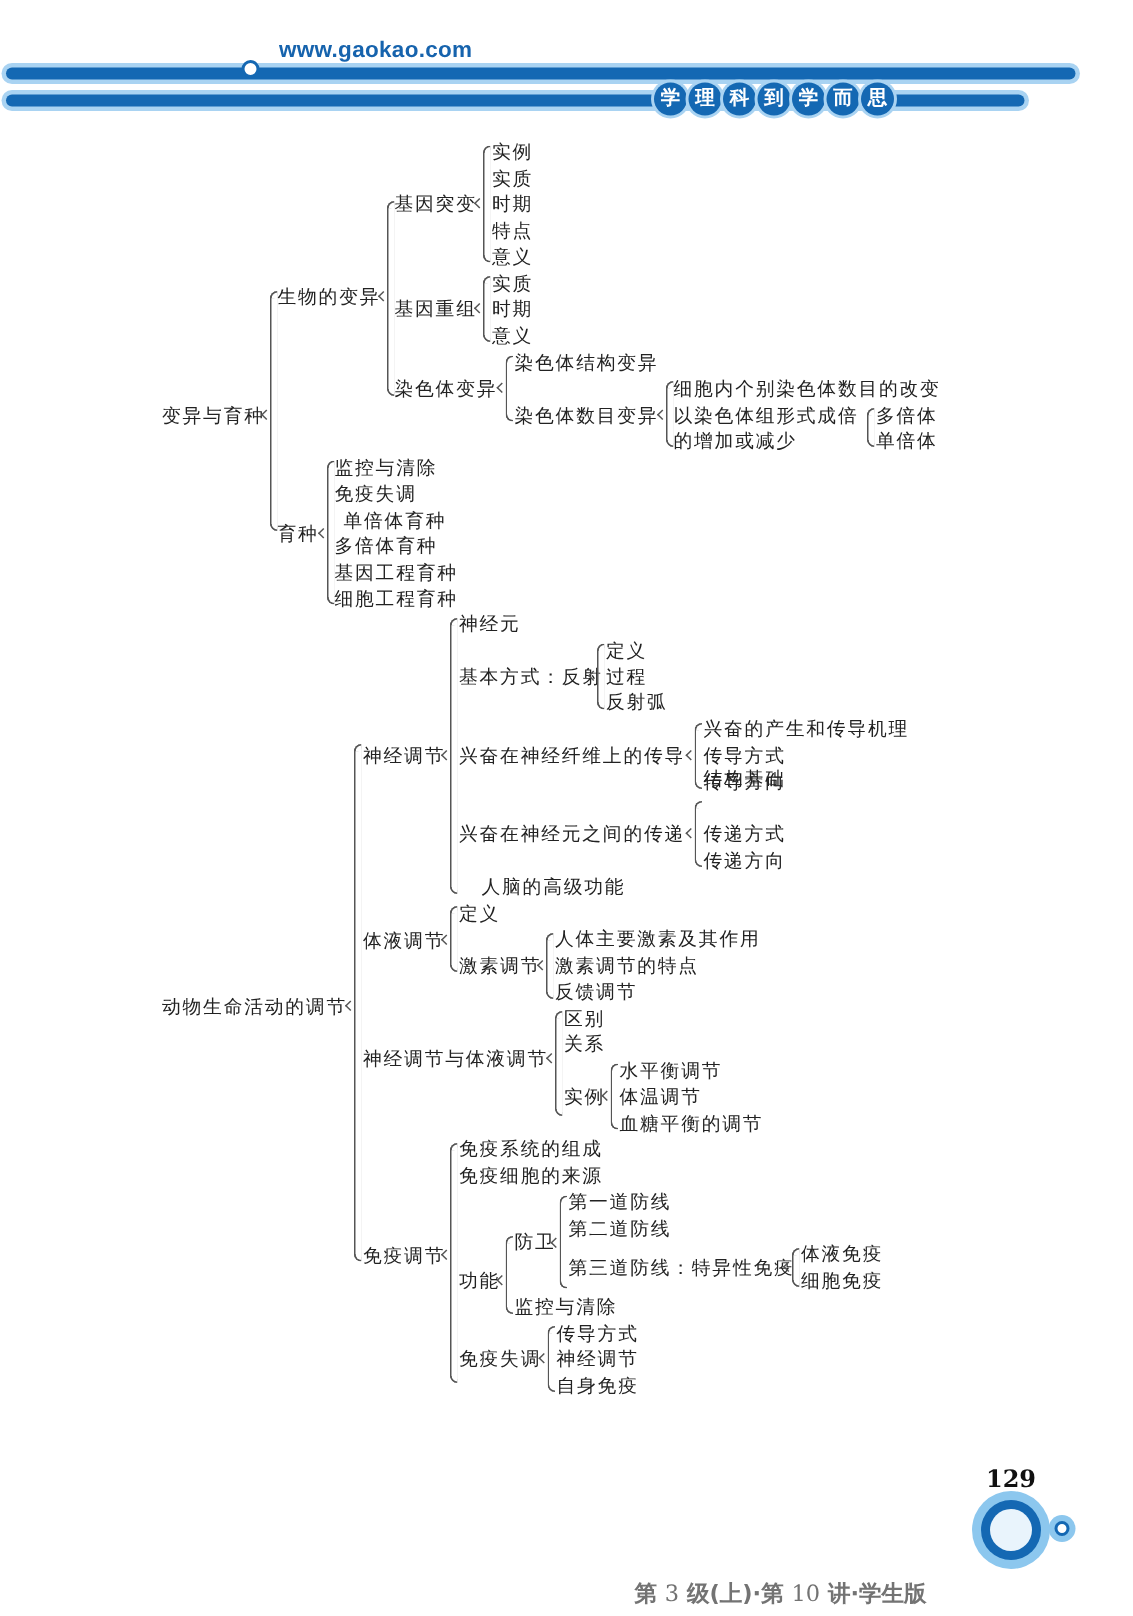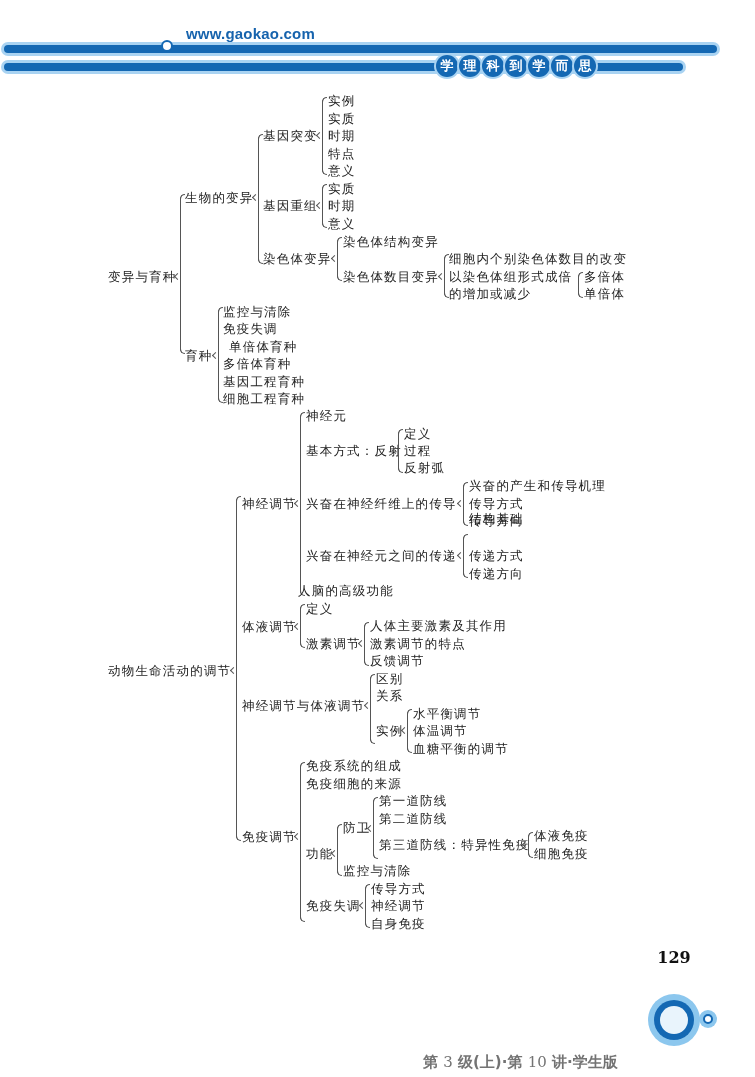--- a/index.html
+++ b/index.html
@@ -26,21 +26,21 @@
          transform:rotate(225deg); }
   .footer-text { position:absolute; left:423px; top:1053px; font-size:15px; font-weight:bold;
                  font-family:"DejaVu Sans","Liberation Sans",sans-serif; color:#737373; }
   .footer-text .n { font-weight:normal; font-family:"DejaVu Serif",serif; }
   .pg-outer { position:absolute; left:648px; top:994px; width:52px; height:52px; border-radius:50%;
               background:#8cc7ee; }
   .pg-ring { position:absolute; left:654px; top:1000px; width:40px; height:40px; border-radius:50%;
              background:#1468b3; }
   .pg-inner { position:absolute; left:660px; top:1006px; width:28px; height:28px; border-radius:50%;
               background:#e9f4fc; }
-  .pg-num { position:absolute; left:648px; top:948px; width:52px; text-align:center; font-weight:bold;
+  .pg-num { position:absolute; left:648px; top:976px; width:52px; text-align:center; font-weight:bold;
             font-size:16px; font-family:"DejaVu Serif","Liberation Serif",serif; color:#111; }
   .pg-small { position:absolute; left:699px; top:1010px; width:18px; height:18px; border-radius:50%;
               background:#8cc7ee; }
   .pg-small::after { content:""; position:absolute; left:4px; top:4px; width:6px; height:6px; border-radius:50%;
                      background:#fff; border:2px solid #1468b3; }
 </style>
 </head>
 <body>
 
 <div>
@@ -131,21 +131,21 @@
   <div class="t" style="left:469px;top:477px">兴奋的产生和传导机理</div>
   <div class="t" style="left:469px;top:495px">传导方式</div>
   <div class="t" style="left:469px;top:512px">传导方向</div>
 
   <div class="t" style="left:306px;top:547px">兴奋在神经元之间的传递</div>
   <div class="br" style="left:463px;top:534px;height:44px"></div>
   <div class="tip" style="left:458px;top:553px"></div>
   <div class="t" style="left:469px;top:510px">结构基础</div>
   <div class="t" style="left:469px;top:547px">传递方式</div>
   <div class="t" style="left:469px;top:565px">传递方向</div>
-  <div class="t" style="left:298px;top:582px">人脑的高级功能</div>
+  <div class="t" style="left:321px;top:582px">人脑的高级功能</div>
 
   <div class="t" style="left:242px;top:618px">体液调节</div>
   <div class="br" style="left:300px;top:604px;height:44px"></div>
   <div class="tip" style="left:295px;top:624px"></div>
   <div class="t" style="left:306px;top:600px">定义</div>
   <div class="t" style="left:306px;top:635px">激素调节</div>
   <div class="br" style="left:364px;top:622px;height:44px"></div>
   <div class="tip" style="left:359px;top:641px"></div>
   <div class="t" style="left:370px;top:617px">人体主要激素及其作用</div>
   <div class="t" style="left:370px;top:635px">激素调节的特点</div>

